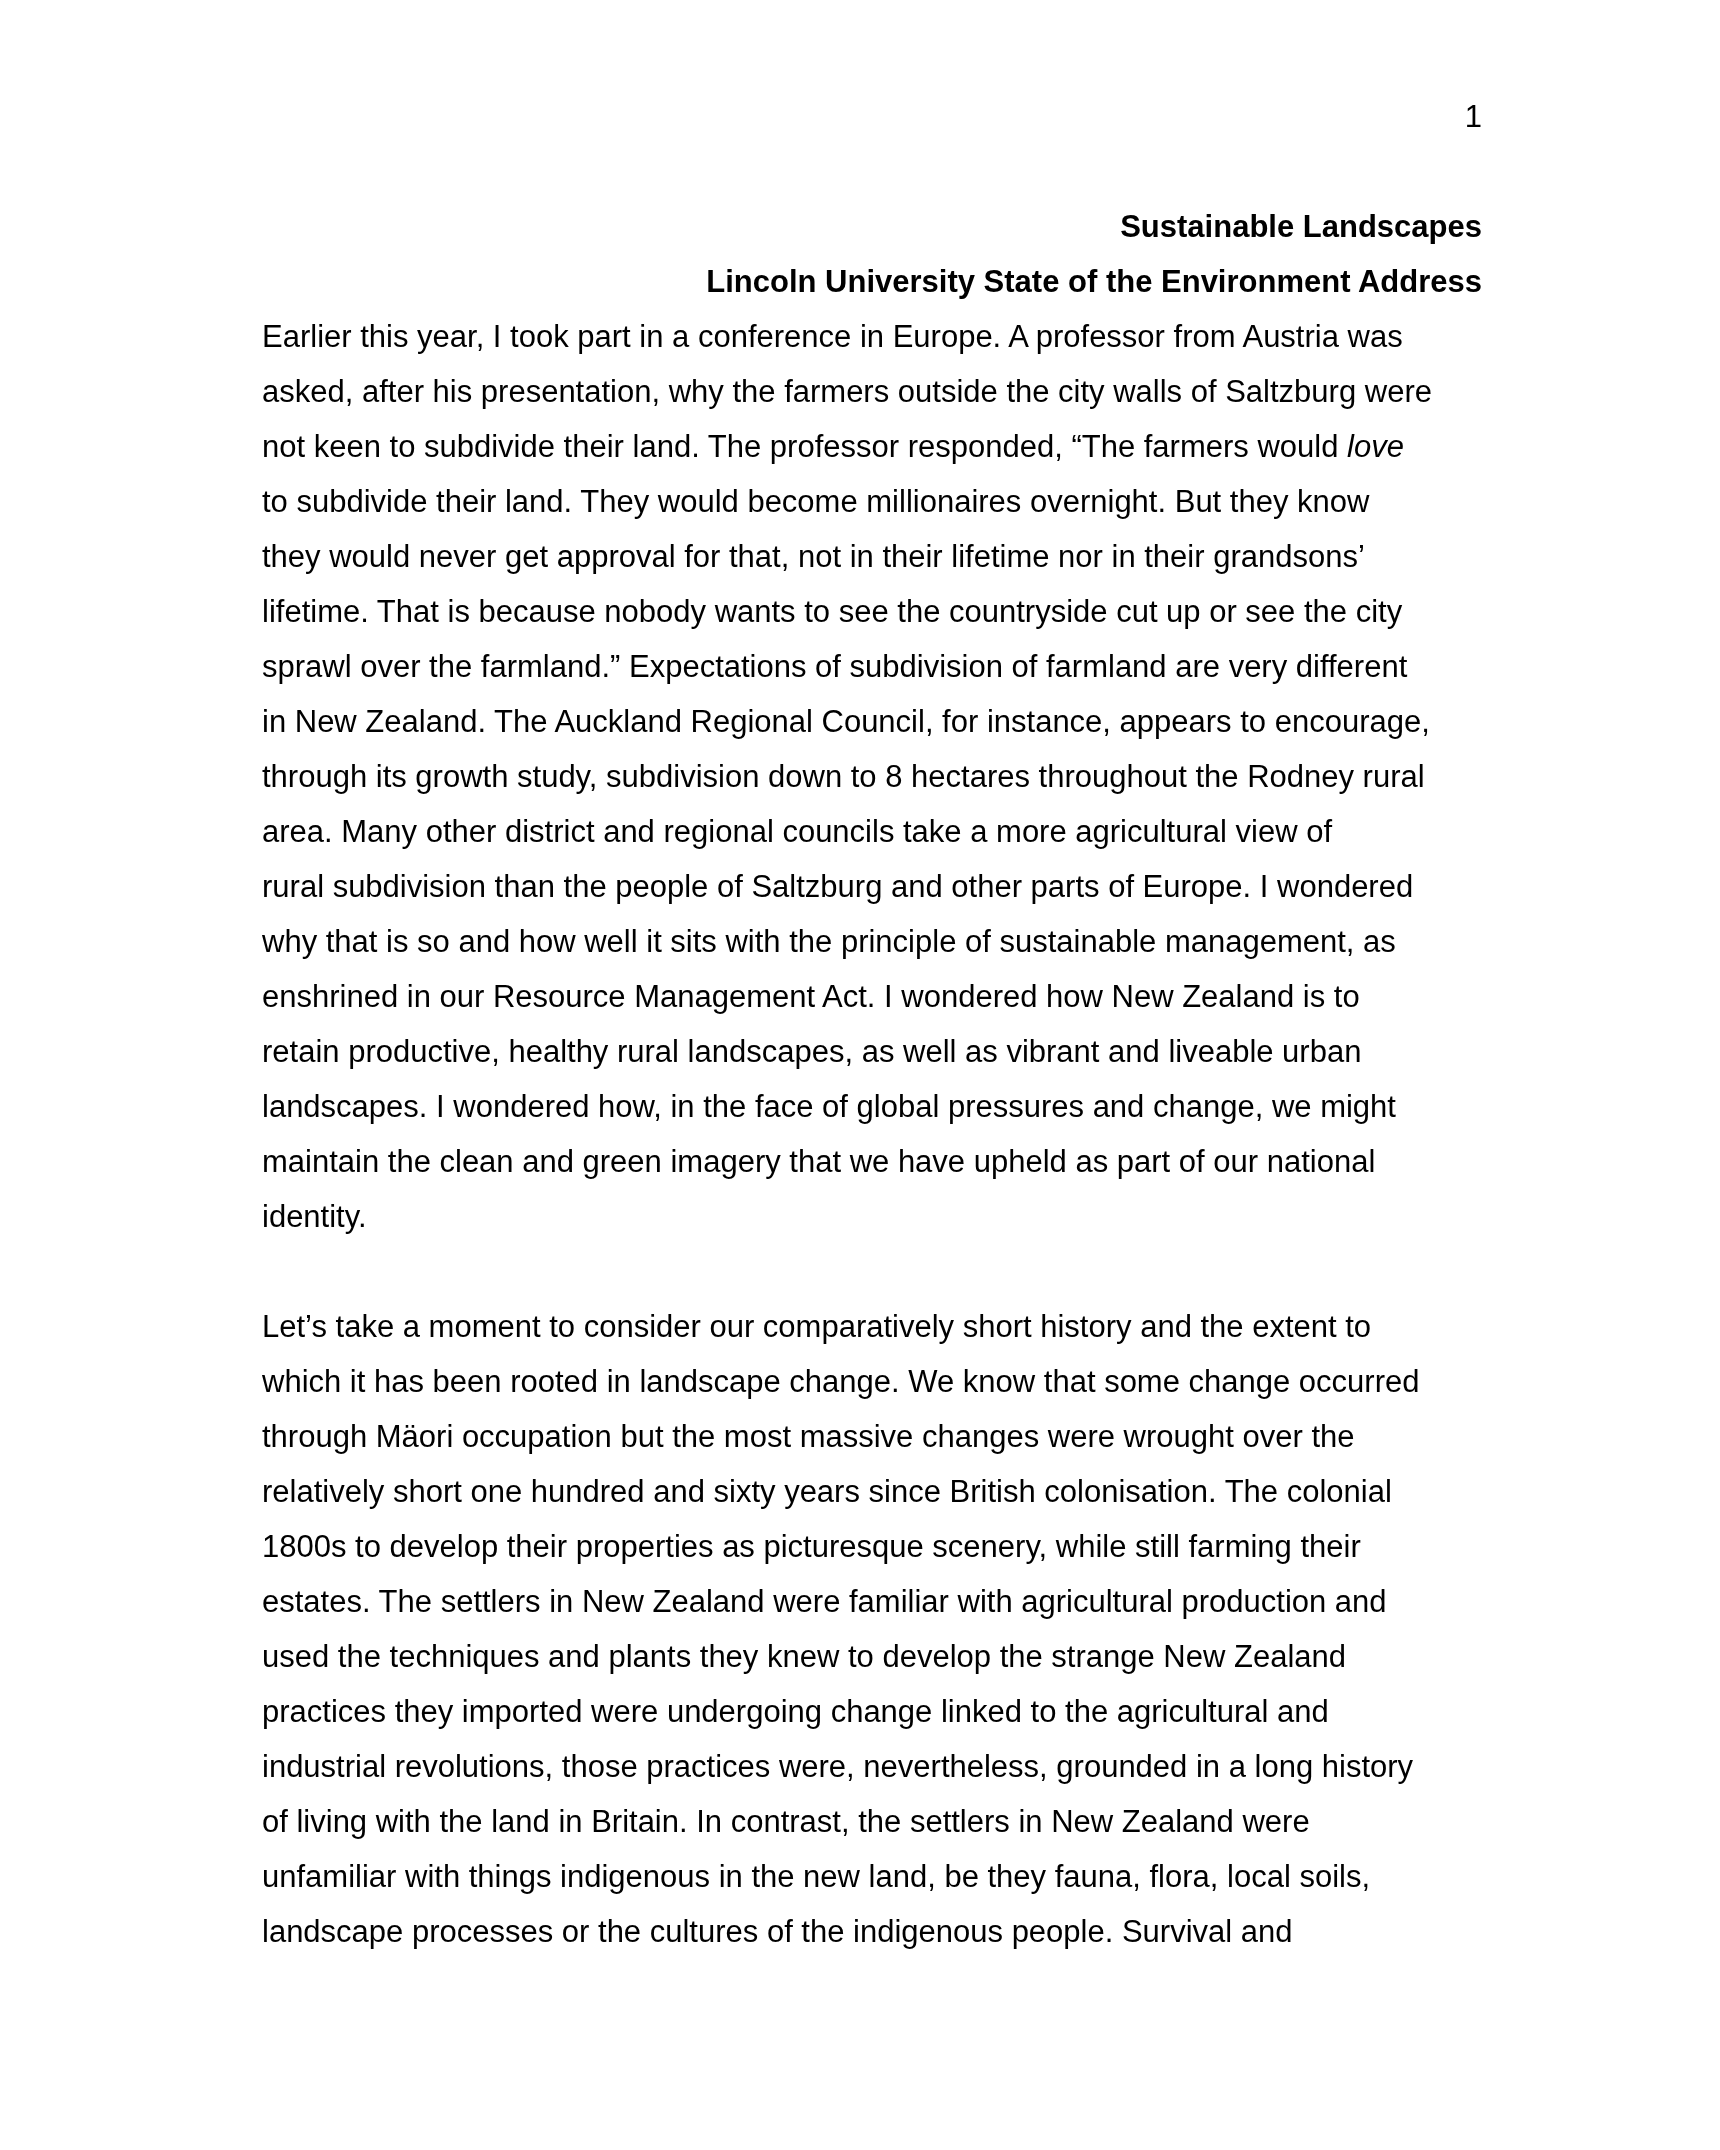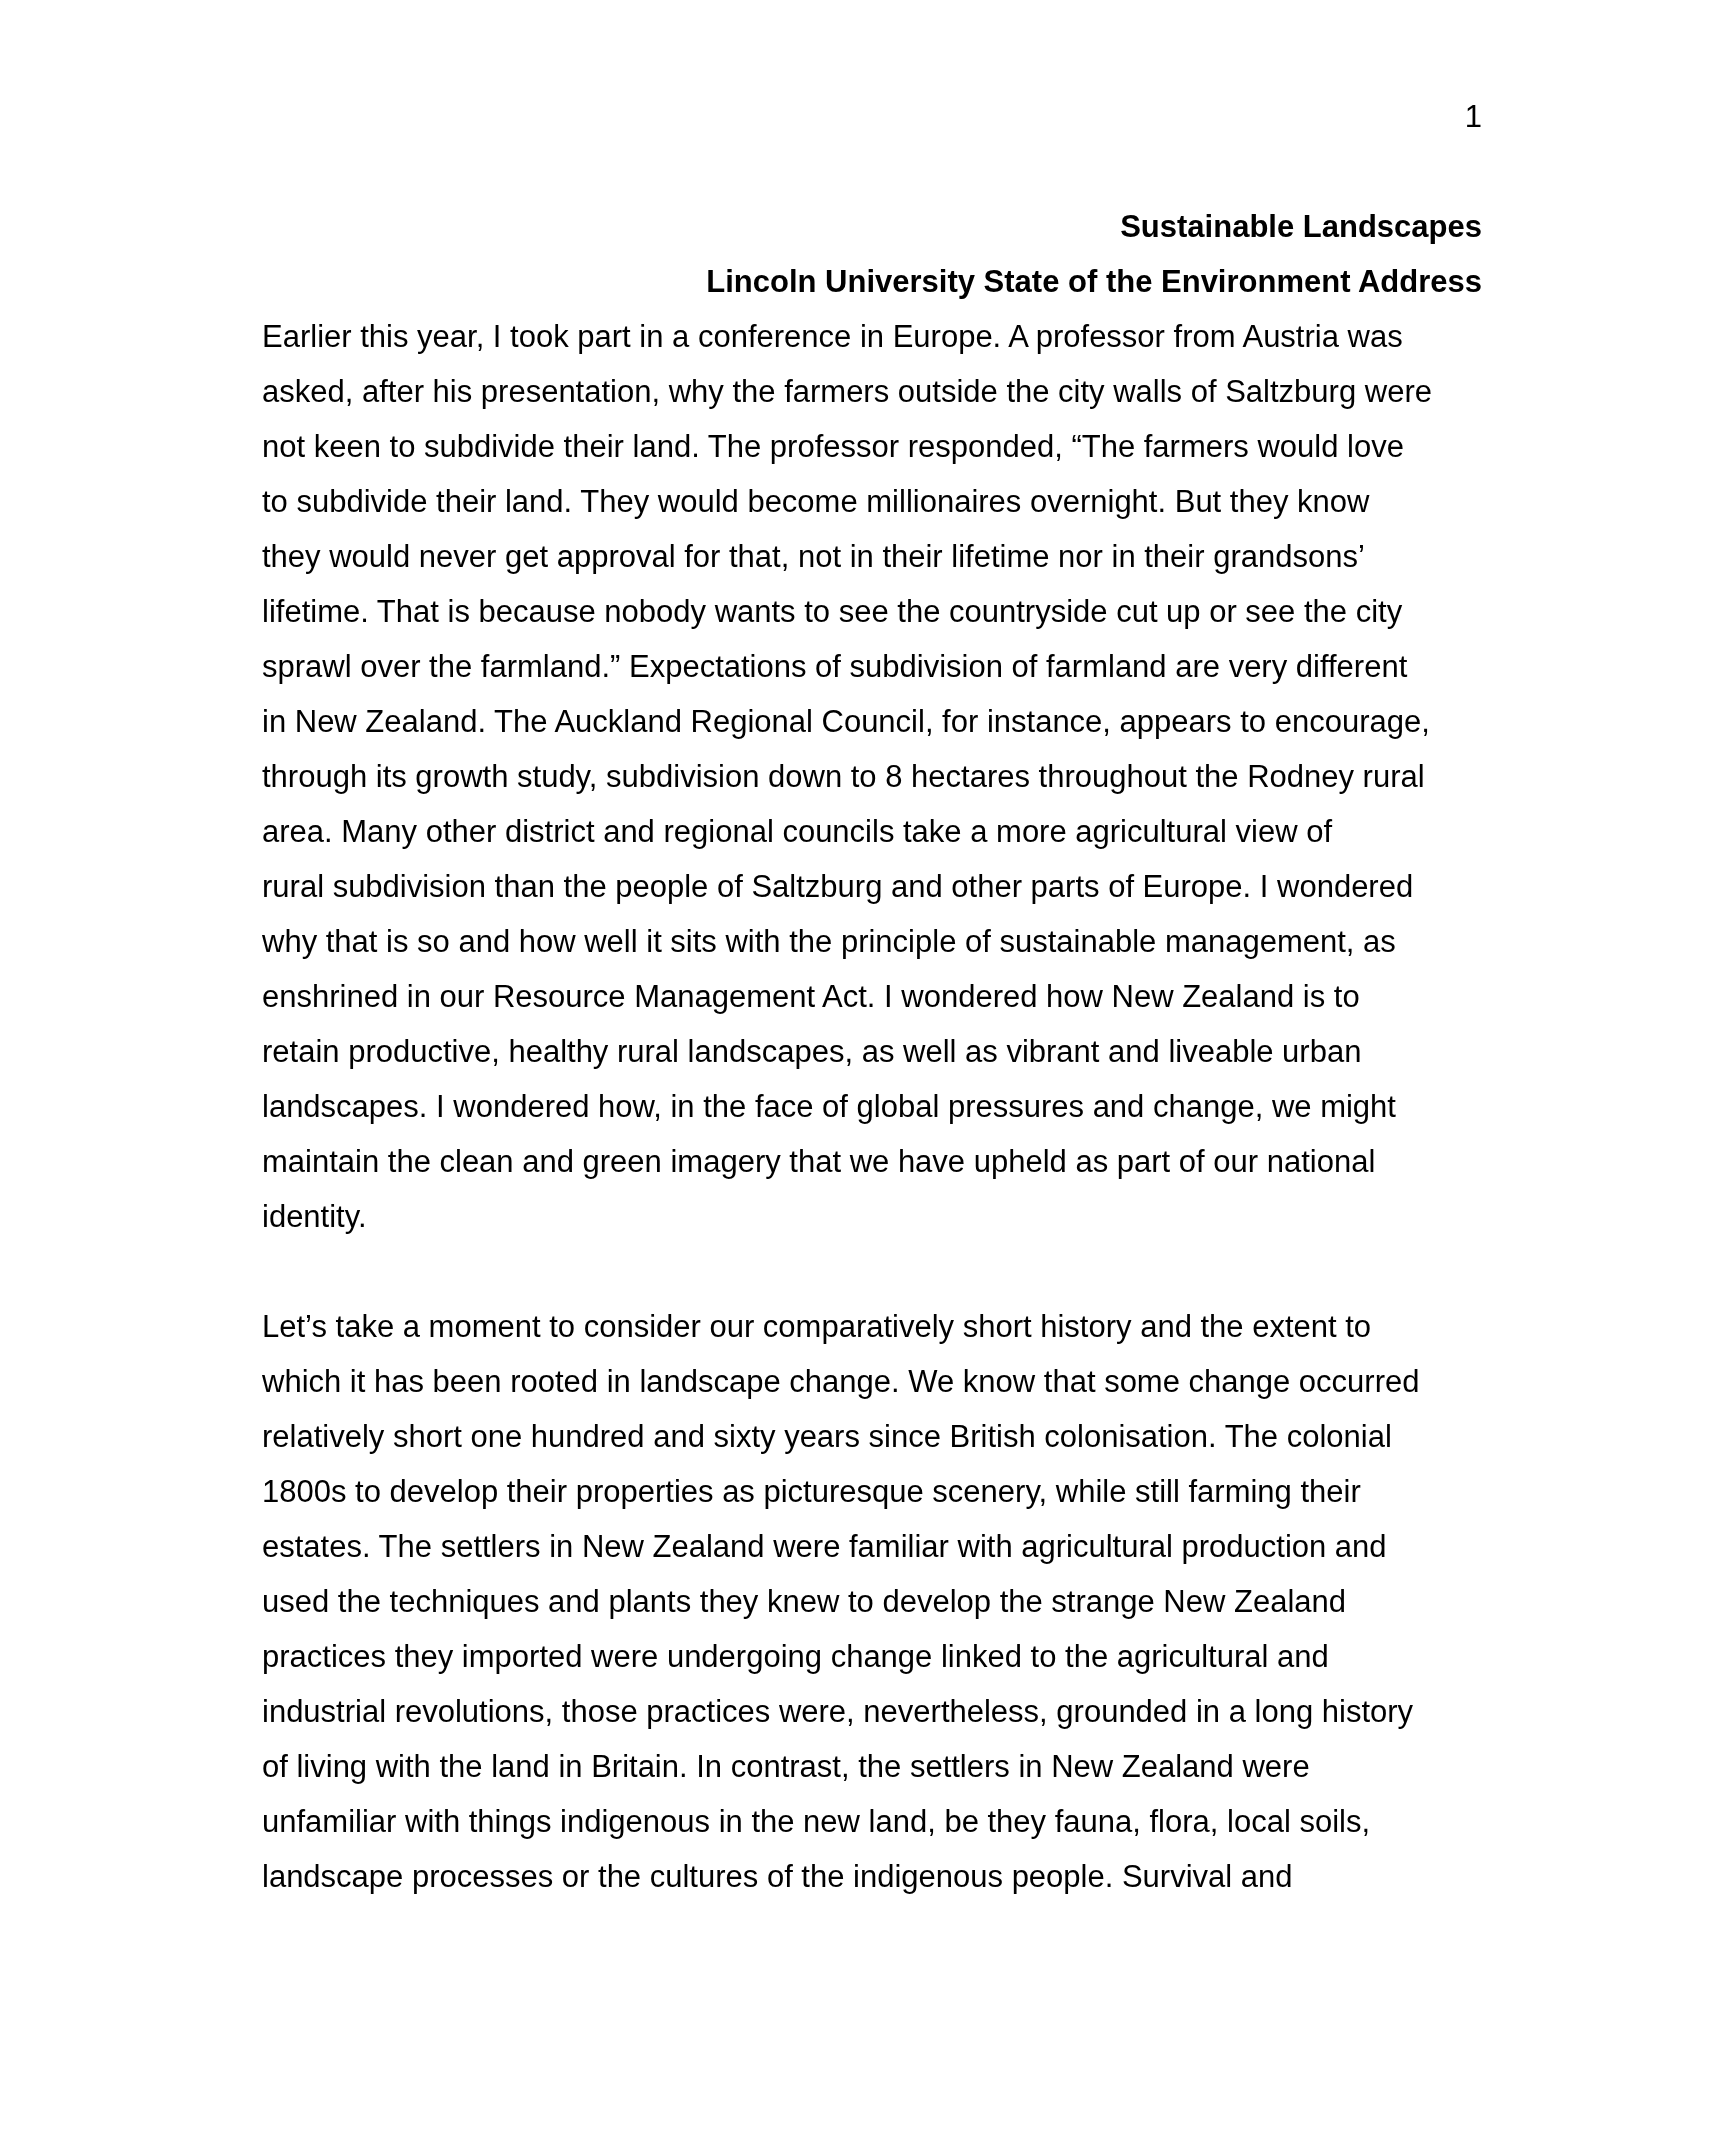--- a/index.html
+++ b/index.html
@@ -40,20 +40,21 @@
   }
   .paragraph { }
   .paragraph.spaced {
     margin-top: 55px;
   }
   .line {
     line-height: 55px;
     white-space: nowrap;
   }
   .italic {
+    font-style: italic;
   }
 </style>
 </head>
 <body>
 
 <div class="page">
   <div class="page-number">1</div>
 
   <div class="title-block">
     <div class="title-line">Sustainable Landscapes</div>
@@ -77,20 +78,21 @@
       <div class="line"><span>enshrined in our Resource Management Act. I wondered how New Zealand is to</span></div>
       <div class="line"><span>retain productive, healthy rural landscapes, as well as vibrant and liveable urban</span></div>
       <div class="line"><span>landscapes. I wondered how, in the face of global pressures and change, we might</span></div>
       <div class="line"><span>maintain the clean and green imagery that we have upheld as part of our national</span></div>
       <div class="line"><span>identity.</span></div>
     </div>
 
   <div class="paragraph spaced">
       <div class="line"><span>Let’s take a moment to consider our comparatively short history and the extent to</span></div>
       <div class="line"><span>which it has been rooted in landscape change. We know that some change occurred</span></div>
+      <div class="line"><span>through Mäori occupation but the most massive changes were wrought over the</span></div>
       <div class="line"><span>relatively short one hundred and sixty years since British colonisation. The colonial</span></div>
       <div class="line"><span>1800s to develop their properties as picturesque scenery, while still farming their</span></div>
       <div class="line"><span>estates. The settlers in New Zealand were familiar with agricultural production and</span></div>
       <div class="line"><span>used the techniques and plants they knew to develop the strange New Zealand</span></div>
       <div class="line"><span>practices they imported were undergoing change linked to the agricultural and</span></div>
       <div class="line"><span>industrial revolutions, those practices were, nevertheless, grounded in a long history</span></div>
       <div class="line"><span>of living with the land in Britain. In contrast, the settlers in New Zealand were</span></div>
       <div class="line"><span>unfamiliar with things indigenous in the new land, be they fauna, flora, local soils,</span></div>
       <div class="line"><span>landscape processes or the cultures of the indigenous people. Survival and</span></div>
     </div>

